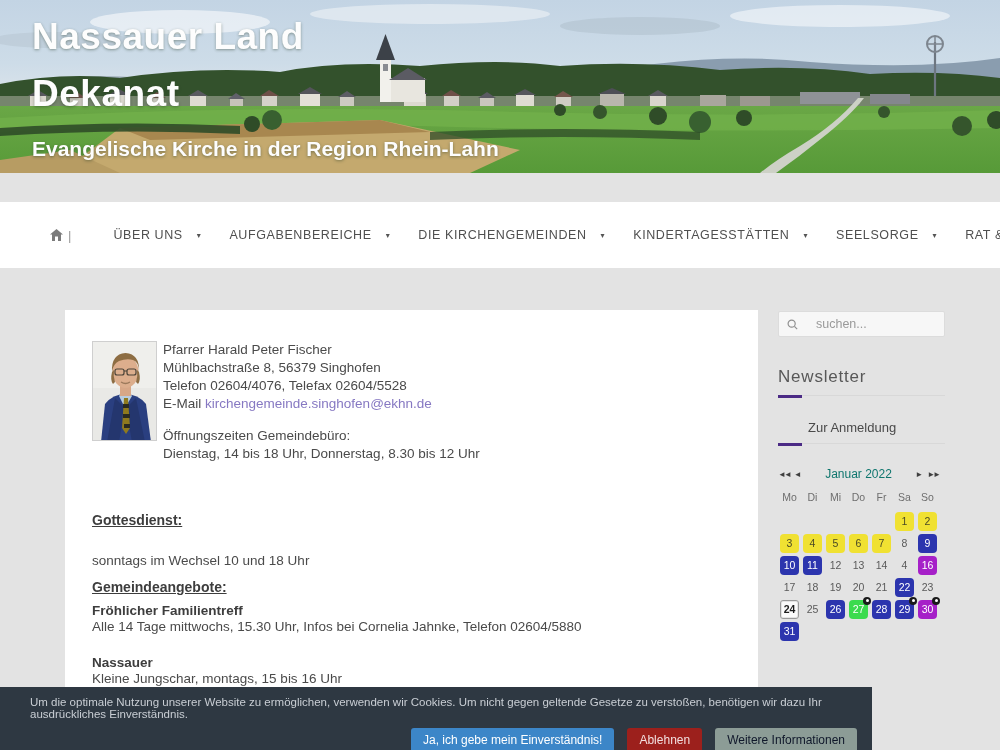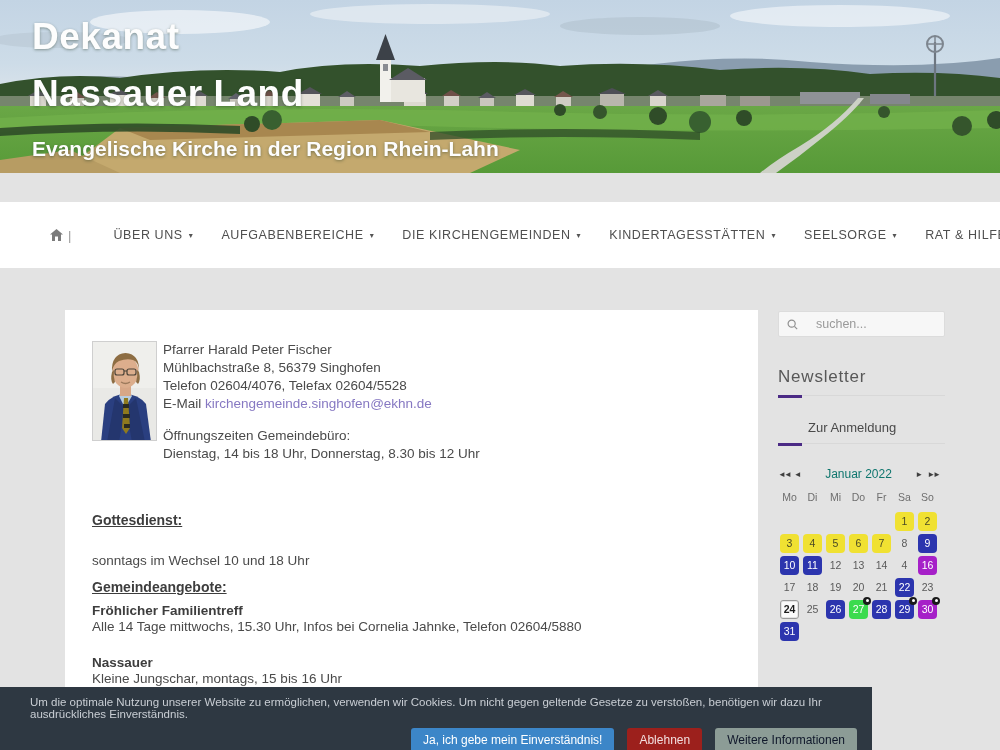--- a/index.html
+++ b/index.html
@@ -18,21 +18,21 @@
   .site-header svg { position:absolute; inset:0; }
   .header-titles { position:absolute; left:32px; top:8px; z-index:2; }
   .title-line { font-size:37px; font-weight:bold; color:#fdfdfd; line-height:1.55; letter-spacing:0.5px; text-shadow:0 1px 3px rgba(40,60,40,.45); }
   .subtitle { margin-top:14px; font-size:21px; font-weight:bold; color:#fdfdfd; text-shadow:0 1px 3px rgba(40,60,40,.5); }
 
   
   .nav-bar { position:absolute; left:0; top:202px; width:1000px; height:66px; background:#ffffff; display:flex; align-items:center; padding-left:50px; }
   .nav-home { display:flex; align-items:center; gap:5px; color:#6b6b6b; cursor:pointer; }
   .nav-home .sep { color:#9a9a9a; font-size:13px; }
   .nav-items { display:flex; align-items:center; margin-left:28px; }
-  .nav-item { display:flex; align-items:center; gap:6px; padding:10px 14px; font-size:12.5px; letter-spacing:.6px; color:#4f4f4f; cursor:pointer; white-space:nowrap; }
+  .nav-item { display:flex; align-items:center; gap:14px; padding:10px 14px; font-size:12.5px; letter-spacing:.6px; color:#4f4f4f; cursor:pointer; white-space:nowrap; }
   .nav-item .caret { font-size:8px; color:#555; }
 
   
   .content-card { position:absolute; left:65px; top:310px; width:693px; height:395px; background:#ffffff; padding:31px 30px 0 27px; }
   .profile-row { display:flex; }
   .pastor-photo { width:65px; height:100px; flex:0 0 65px; border:1px solid #cfcfcf; background:#e9e9e7; overflow:hidden; }
   .profile-text { margin-left:6px; font-size:13.5px; line-height:18px; color:#4a4a4a; }
   .profile-text .gap { height:14px; }
   a.mail-link { color:var(--link_purple); text-decoration:none; }
   .section-heading { font-size:14px; font-weight:bold; color:#3d3d3d; text-decoration:underline; }
@@ -173,22 +173,22 @@
         <circle cx="600" cy="112" r="7" fill="#35552c"></circle>
       <circle cx="658" cy="116" r="9" fill="#2f4c28"></circle>
         <circle cx="700" cy="122" r="11" fill="#386030"></circle>
       <circle cx="744" cy="118" r="8" fill="#2f4c28"></circle>
         <circle cx="962" cy="126" r="10" fill="#35552c"></circle>
       <circle cx="996" cy="120" r="9" fill="#2f4c28"></circle>
         <circle cx="884" cy="112" r="6" fill="#35552c"></circle>
       <path d="M430,132 Q560,126 700,132 L700,140 Q560,134 430,140 Z" fill="#2f4c28" opacity="0.75"></path>
     </svg>
     <div class="header-titles">
+      <div class="title-line">Nassauer Land</div>
       <div class="title-line">Dekanat</div>
-      <div class="title-line">Nassauer Land</div>
       <div class="subtitle">Evangelische Kirche in der Region Rhein-Lahn</div>
     </div>
   </div>
 
   <nav class="nav-bar">
     <span class="nav-home">
       <svg width="13" height="12" viewBox="0 0 13 12">
           <polygon points="6.5,0 13,5.5 11,5.5 11,12 8,12 8,7.5 5,7.5 5,12 2,12 2,5.5 0,5.5" fill="#7b7b7b"></polygon>
         </svg>
       <span class="sep">|</span>

